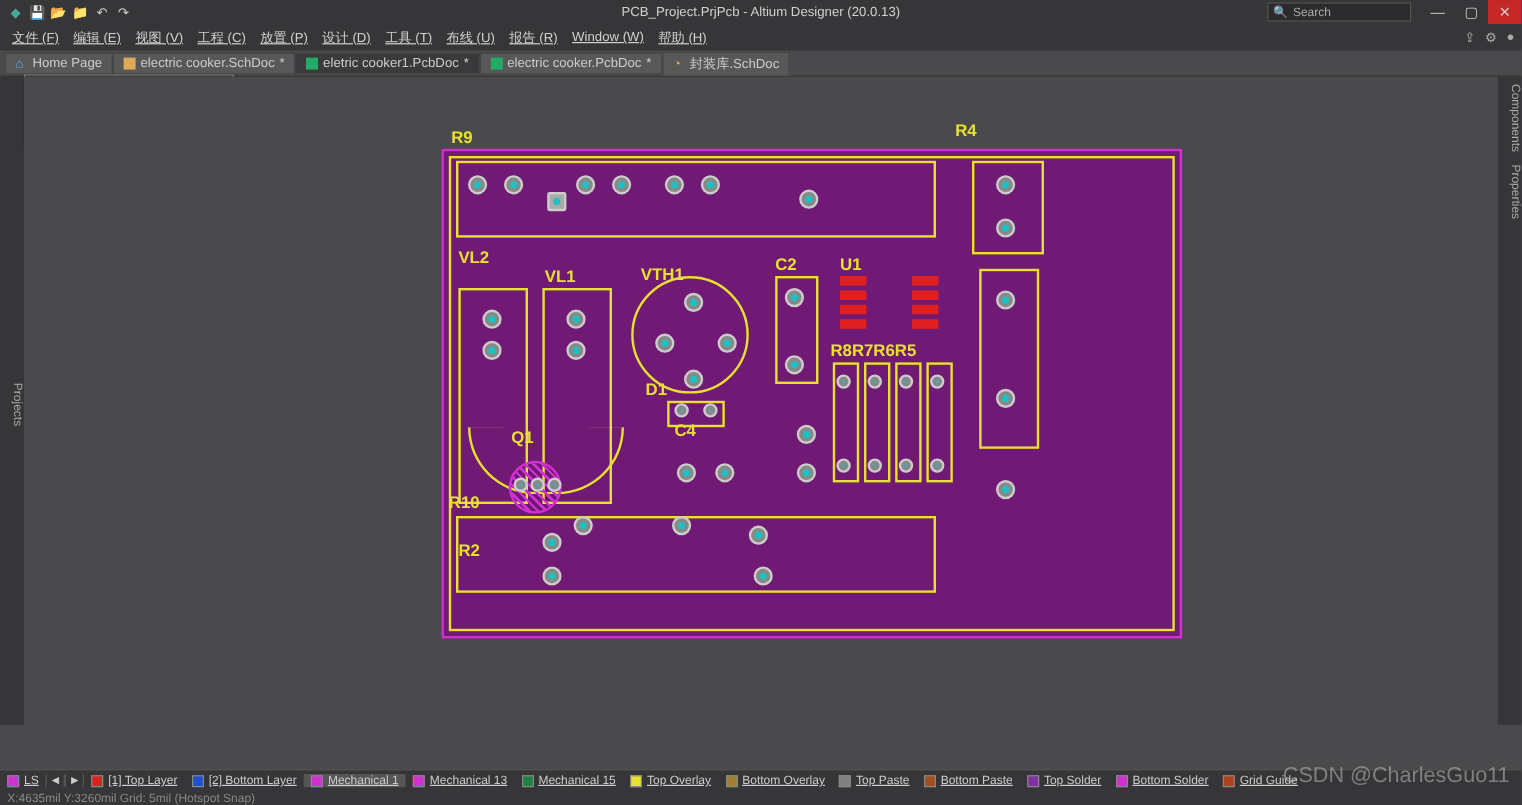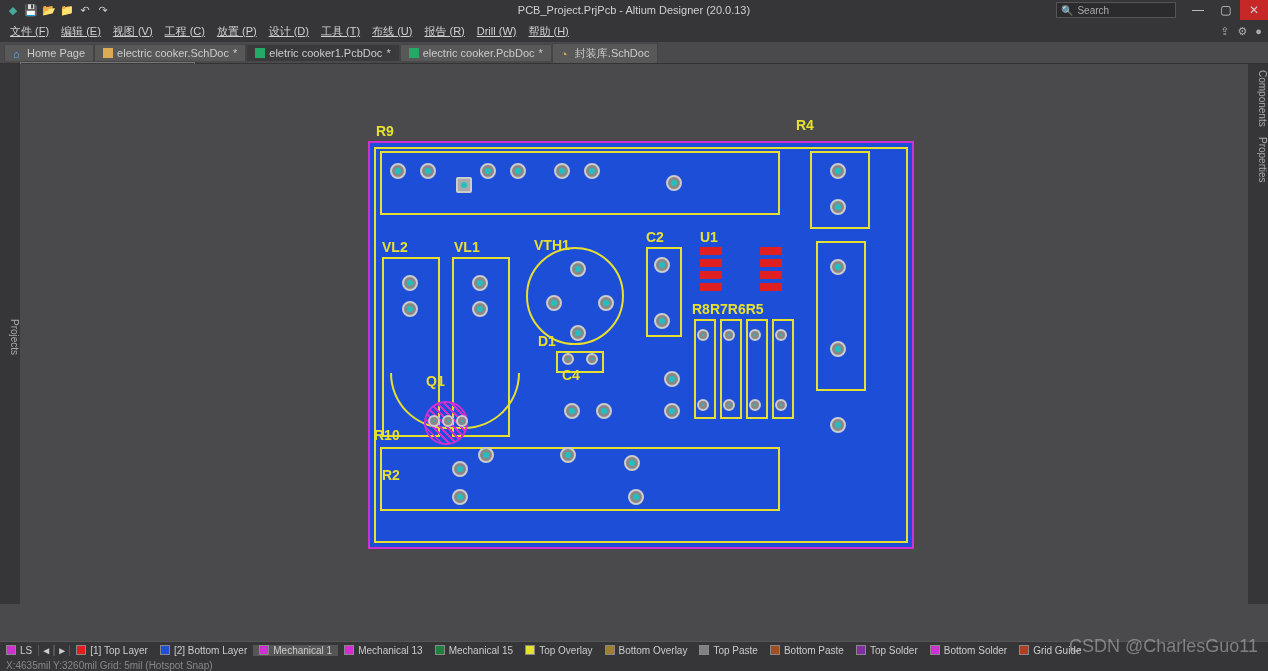--- a/index.html
+++ b/index.html
@@ -37,33 +37,33 @@
 .coord .snap { font-size:10px; font-family:"Segoe UI"; }
 
 
 .float-tb { position:absolute; left:485px; top:66px; height:20px; background:#363538; border:1px solid #555; display:flex; align-items:center; padding:0 4px; gap:6px; }
 .float-tb span { width:16px; height:16px; display:flex; align-items:center; justify-content:center; color:#aaa; cursor:pointer; font-size:12px; }
 
 
 .canvas { position:absolute; left:20px; top:64px; right:20px; bottom:30px; background:#4a4a4c; overflow:hidden; }
 
 
-.board { position:absolute; left:348px; top:60px; width:546px; height:408px; background:#1d4ed8;margin-top:17px; }
+.board { position:absolute; left:348px; top:60px; width:617px; height:408px; background:#701a75; }
 .board .outline-m { position:absolute; inset:0; border:2px solid #d030d0; }
 .board .outline-k { position:absolute; inset:6px; border:2px solid #e8e030; }
 .designator { position:absolute; color:#e8e030; font:bold 14px Arial; }
 .pad { position:absolute; width:16px; height:16px; border-radius:50%; background:#888; border:2px solid #ccc; }
 .pad::after { content:""; position:absolute; inset:3px; border-radius:50%; background:#20c0c0; }
 .pad.rect { border-radius:2px; }
 .smd { position:absolute; background:#e02020; }
 .silk { position:absolute; border:2px solid #e8e030; }
 
 
 .layerbar { position:absolute; left:0; right:0; bottom:12px; height:18px; background:#363538; border-top:1px solid #555; display:flex; align-items:center; font-size:10px; color:#ccc; overflow:hidden; }
-.layer-item { display:flex; align-items:flex-start; gap:4px; padding:0 6px; white-space:nowrap; cursor:pointer; }
+.layer-item { display:flex; align-items:flex-end; gap:4px; padding:0 6px; white-space:nowrap; cursor:pointer;text-decoration:underline; }
 .layer-item.active { background:#555; }
 .layer-sw { width:10px; height:10px; border:1px solid #888; }
 .navbtn { width:16px; text-align:center; border-left:1px solid #555; border-right:1px solid #555; cursor:pointer; }
 
 
 .statusbar { position:absolute; left:0; right:0; bottom:0; height:12px; background:#363538; color:#888; font-size:10px; display:flex; align-items:center; padding:0 6px; }
 
 
 .wm { position:absolute; right:10px; bottom:14px; color:rgba(200,200,200,.5); font-size:18px; font-family:Arial; }
 </style>
@@ -96,21 +96,21 @@
 <div class="menubar">
   <div class="item">文件 (F)</div>
   <div class="item">编辑 (E)</div>
   <div class="item">视图 (V)</div>
   <div class="item">工程 (C)</div>
   <div class="item">放置 (P)</div>
   <div class="item">设计 (D)</div>
   <div class="item">工具 (T)</div>
   <div class="item">布线 (U)</div>
   <div class="item">报告 (R)</div>
-  <div class="item">Drill (W)</div>
+  <div class="item">Window (W)</div>
   <div class="item">帮助 (H)</div>
   <div class="right-icons">
     <span>⇪</span>
     <span>⚙</span>
     <span>●</span>
   </div>
 </div>
 
 <div class="tabbar">
   <div class="tab">
@@ -191,21 +191,21 @@
 
     <div class="silk" style="left:442px;top:10px;width:60px;height:78px"></div>
     <div class="pad" style="left:462px;top:22px"></div>
     <div class="pad" style="left:462px;top:58px"></div>
 
     <div class="silk" style="left:448px;top:100px;width:50px;height:150px"></div>
     <div class="pad" style="left:462px;top:118px"></div>
     <div class="pad" style="left:462px;top:200px"></div>
     <div class="pad" style="left:462px;top:276px"></div>
 
-    <div class="designator" style="left:14px;top:98px">VL2</div>
+    <div class="designator" style="left:14px;top:82px">VL2</div>
     <div class="designator" style="left:86px;top:98px">VL1</div>
     <div class="designator" style="left:166px;top:96px">VTH1</div>
     <div class="designator" style="left:278px;top:88px">C2</div>
     <div class="designator" style="left:332px;top:88px">U1</div>
 
     <div class="silk" style="left:14px;top:116px;width:58px;height:180px"></div>
     <div class="silk" style="left:84px;top:116px;width:58px;height:180px"></div>
     <div class="pad" style="left:34px;top:134px"></div>
     <div class="pad" style="left:104px;top:134px"></div>
     <div class="pad" style="left:34px;top:160px"></div>

